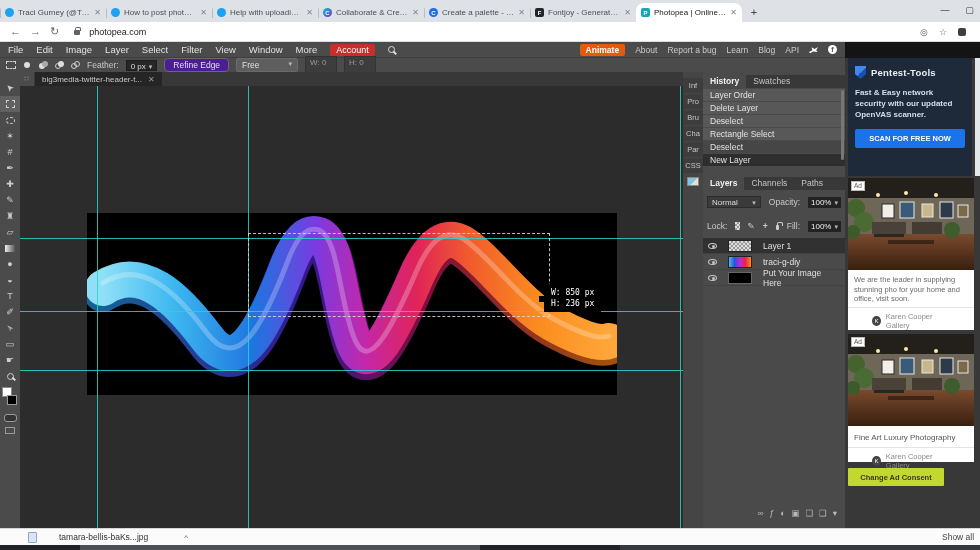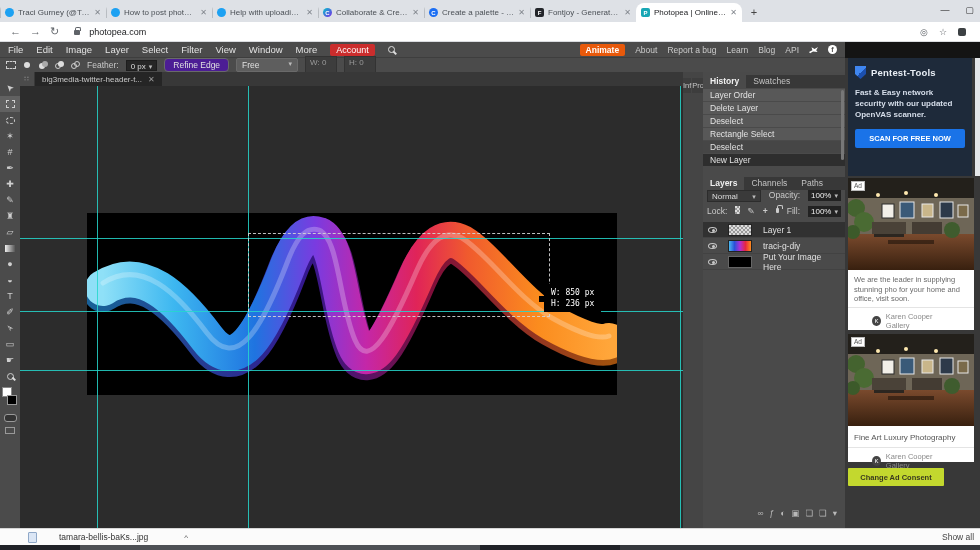--- a/index.html
+++ b/index.html
@@ -79,36 +79,36 @@
   #doctab .x{color:#999;font-size:8px}
   #imgrect{position:absolute;left:67px;top:141px;width:530px;height:182px;background:#000}
   .ribbon{position:absolute;left:0;top:0;width:530px;height:182px}
   .vguide{position:absolute;top:14px;bottom:0;width:1px;background:#26d7cd;opacity:.85}
   .hguide{position:absolute;left:0;right:0;height:1px;background:#26d7cd;opacity:.85}
   #selrect{position:absolute;left:228px;top:161px;width:302px;height:84px;border:1px dashed #d5d5d5;opacity:.9}
   #sizetip{position:absolute;left:524px;top:212px;background:#000;color:#fff;font-family:"DejaVu Sans Mono",monospace;font-size:8px;line-height:11px;padding:3px 7px;white-space:nowrap}
   #sizetip:before{content:"";position:absolute;left:-5px;top:12px;width:6px;height:6px;background:#000}
 
   
-  #dockstrip{top:72px;left:683px;width:20px;height:456px;background:#454545;display:flex;padding-top:6px;gap:1px}
+  #dockstrip{top:72px;left:683px;width:20px;height:456px;background:#454545;display:flex;flex-direction:column;padding-top:6px;gap:1px}
   .dtab{height:15px;background:#3d3d3d;color:#c5c5c5;font-size:7.5px;display:flex;align-items:center;justify-content:center}
   .dthumb{height:14px;display:flex;align-items:center;justify-content:center}
   .dthumb i{width:12px;height:9px;background:linear-gradient(135deg,#7ec3e8 55%,#e8e0c9 55%);border:1px solid #888}
 
   
   #panels{top:72px;left:703px;width:142px;height:456px;background:#4a4a4a}
   .phead{height:13px;background:#383838;display:flex;font-size:8.5px;color:#c3c3c3}
   .phead span{padding:0 7px;line-height:13px}
   .phead .on{background:#4a4a4a;color:#f0f0f0;font-weight:bold}
   .hrow{height:12px;margin:1px 0 0 0;background:#585858;color:#e3e3e3;font-size:8.5px;line-height:12px;padding-left:7px}
   .hrow.dim{background:#464646}
   .hrow.cur{background:#2e2e2e}
   #histscroll{position:absolute;right:1px;top:18px;width:3px;height:70px;background:#777;border-radius:2px}
   #layerspanel{position:absolute;top:105px;left:0;right:0;bottom:0}
-  .lctl{display:flex;align-items:flex-start;gap:8px;padding:0 4px;height:16px;font-size:8.5px;color:#c9c9c9}
+  .lctl{display:flex;align-items:center;gap:8px;padding:12px 4px;height:16px;font-size:8.5px;color:#c9c9c9}
   #blend{background:#3a3a3a;border:1px solid #2c2c2c;width:58px;height:12px;line-height:11px;padding:0 4px;display:flex;justify-content:space-between;color:#ddd;font-size:8px}
   .chip{background:#222;padding:0 3px;height:11px;line-height:11px;color:#eee;font-size:8px}
   .lockic{width:8px;height:8px;display:inline-block}
   .ckr{background-image:linear-gradient(45deg,#999 25%,transparent 25%,transparent 75%,#999 75%),linear-gradient(45deg,#999 25%,transparent 25%,transparent 75%,#999 75%);background-size:4px 4px;background-position:0 0,2px 2px;background-color:#ddd}
   .minilock{width:6px;height:5px;background:#ccc;border-radius:1px;position:relative;margin-top:2px}
   .minilock:before{content:"";position:absolute;top:-3px;left:1px;width:4px;height:3px;border:1px solid #ccc;border-bottom:none;border-radius:2px 2px 0 0}
   .lrow{height:16px;display:flex;align-items:center;gap:11px;padding:0 5px;font-size:8.5px;color:#e0e0e0;border-bottom:1px solid #424242}
   .lrow.sel{background:#313131}
   .eye{width:9px;height:6px;border:1px solid #c8c8c8;border-radius:50%;position:relative;flex:0 0 9px}
   .eye:after{content:"";position:absolute;left:2.5px;top:1px;width:3px;height:3px;background:#c8c8c8;border-radius:50%}

